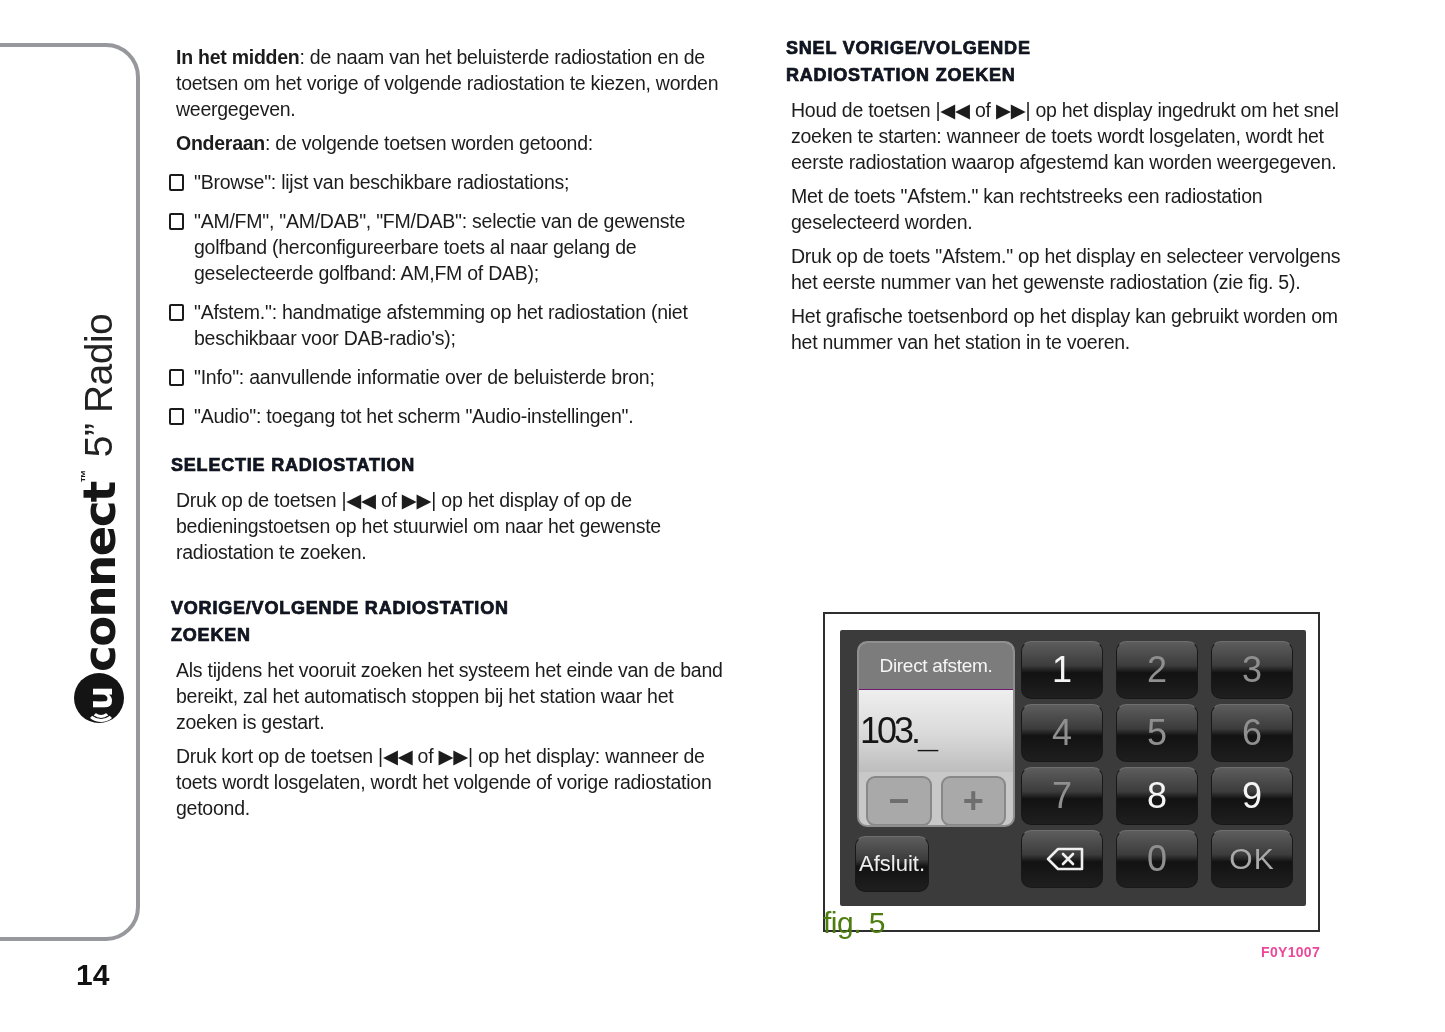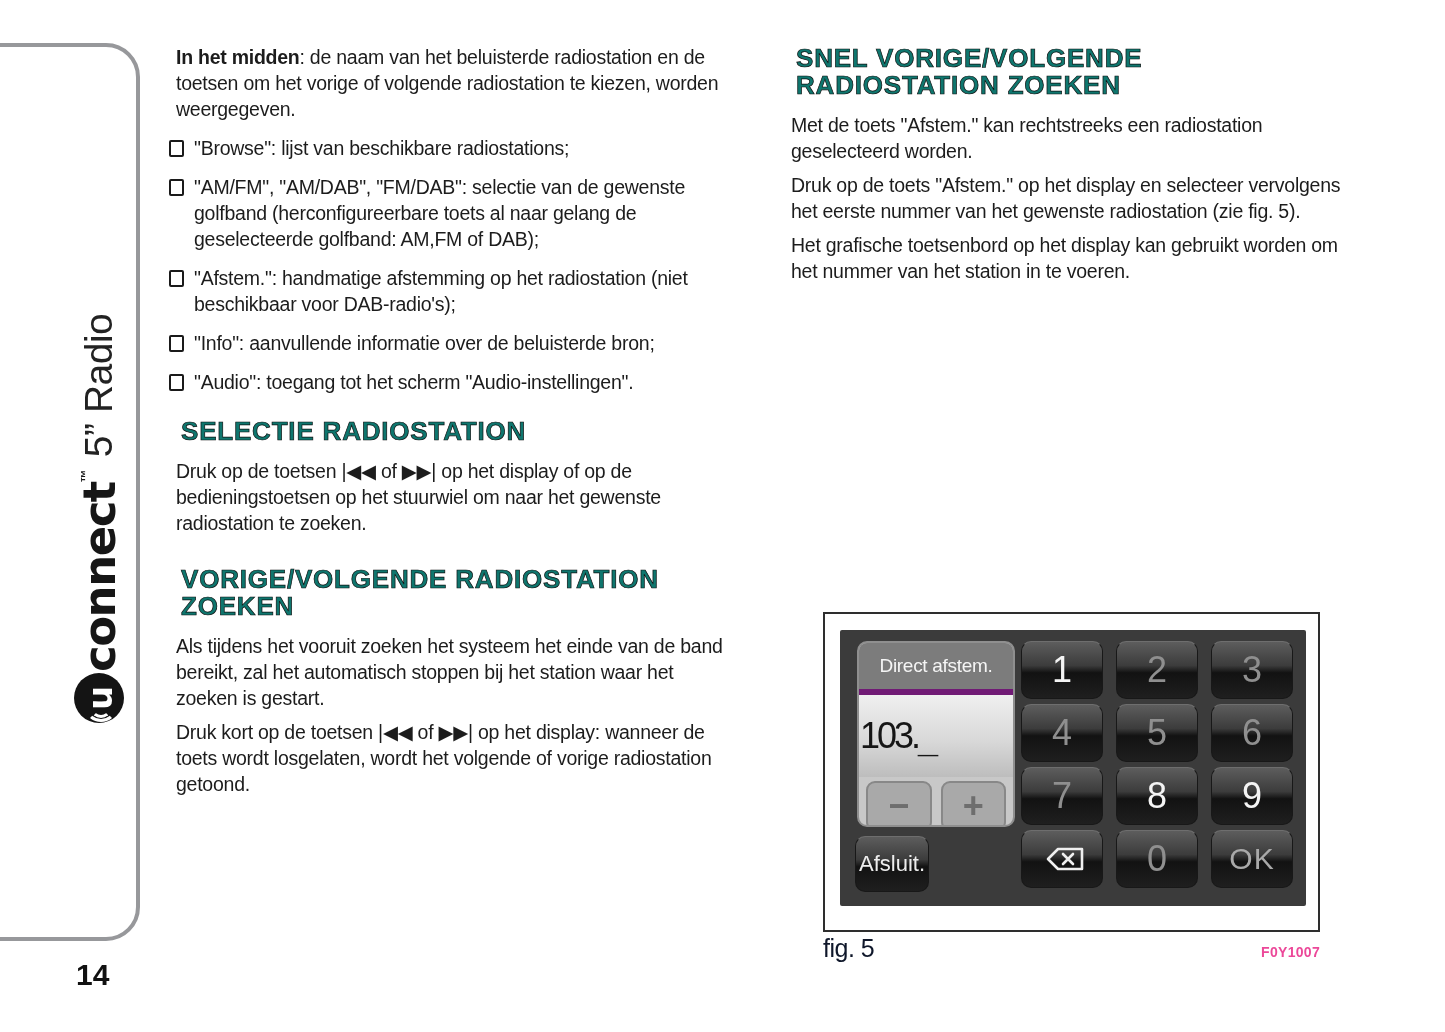--- a/index.html
+++ b/index.html
@@ -38,21 +38,21 @@
   .product{font-size:39px;font-weight:400;color:#222;margin-left:12px;letter-spacing:-0.5px;}
   .page-number{position:absolute;left:76px;top:958px;font-size:30px;font-weight:800;color:#111;}
 
   
   .col{position:absolute;width:610px;}
   .col-left{left:168px;top:36px;}
   .col-right{left:783px;top:32px;}
   p.body{margin:8px;font-size:19.5px;line-height:26px;letter-spacing:-0.25px;white-space:pre;}
   p.body .lead{font-weight:800;}
   .heading{
-    margin:13px;font-size:26px;line-height:27px;font-weight:800;color:#0f766e;
+    margin:3px;font-size:18px;line-height:27px;font-weight:800;color:#0f172a;
     letter-spacing:0.8px;white-space:pre;-webkit-text-stroke:0.7px #0d0d0d;
   }
   .mt9{margin-top:9px;}.mt10{margin-top:10px;}.mt12{margin-top:12px;}
   .mt14{margin-top:14px;}.mt15{margin-top:15px;}.mt17{margin-top:17px;}
   .mt23{margin-top:23px;}.mt30{margin-top:30px;}.mt33{margin-top:33px;}
   .bullet{position:relative;margin-top:13px;padding-left:26px;font-size:19.5px;line-height:26px;letter-spacing:-0.25px;white-space:pre;}
   .sq{
     position:absolute;left:1px;top:5px;width:11px;height:13px;
     border:2.4px solid #1a1a1a;border-radius:2px;
   }
@@ -61,21 +61,21 @@
   .figure-frame{
     position:absolute;left:823px;top:612px;width:497px;height:320px;
     border:2px solid #2e2e2e;background:#ffffff;box-sizing:border-box;
   }
   .screen{position:absolute;left:15px;top:16px;width:466px;height:276px;background:#3b3b3b;border-radius:2px;}
   .panel{
     position:absolute;left:17px;top:11px;width:158px;height:186px;background:#c8c8c8;
     border:2px solid #8f8f8f;border-radius:10px;box-sizing:border-box;overflow:hidden;
   }
   .panel-header{
-    height:46px;background:#7c7c7c;border-bottom:6px solid #701a75;
+    height:46px;background:#7c7c7c;border-bottom:1px solid #701a75;
     display:flex;align-items:center;justify-content:center;
     color:#f5f5f5;font-size:19px;letter-spacing:-0.3px;
   }
   .panel-display{
     height:82px;background:linear-gradient(180deg,#efefef 0%,#d9d9d9 55%,#bdbdbd 100%);
     display:flex;align-items:center;padding-left:1px;color:#161616;
     font-size:36px;letter-spacing:-3px;
   }
   .cursor{font-weight:800;letter-spacing:0;position:relative;top:4px;}
   .panel-buttons{display:flex;gap:9px;padding:4px 7px 0 7px;}
@@ -91,21 +91,21 @@
   }
   .exit-btn{position:absolute;left:15px;top:206px;width:74px;height:56px;color:#ededed;font-size:22px;}
   .keys-grid{
     position:absolute;left:181px;top:11px;
     display:grid;grid-template-columns:repeat(3,82px);grid-auto-rows:58px;
     column-gap:13px;row-gap:5px;
   }
   .key{font-size:36px;color:#8f8f8f;}
   .key.bright{color:#f4f4f4;}
   .key.ok{font-size:30px;color:#a9a9a9;letter-spacing:1px;}
-  .fig-caption{position:absolute;left:823px;top:934px;font-size:25px;letter-spacing:-0.5px;color:#0f172a;}
+  .fig-caption{position:absolute;left:823px;top:906px;font-size:30px;letter-spacing:-0.5px;color:#4d7c0f;}
   .fig-code{position:absolute;right:125px;top:944px;font-size:14px;font-weight:700;letter-spacing:0.3px;color:#ec4899;}
 </style>
 </head>
 <body>
 
 <div class="page">
 
   <div class="sidebar-frame"></div>
   <div class="sidebar-label">
     <span class="logo">
@@ -116,20 +116,21 @@
     <span class="brand">connect</span>
     <span class="tm">™</span>
     <span class="product">5” Radio</span>
   </div>
   <div class="page-number">14</div>
 
   <div class="col col-left">
     <p class="body"><b class="lead">In het midden</b><span>: de naam van het beluisterde radiostation en de
 toetsen om het vorige of volgende radiostation te kiezen, worden
 weergegeven.</span></p>
+    <p class="body mt12"><b class="lead">Onderaan</b><span>: de volgende toetsen worden getoond:</span></p>
 
     <div class="bullet"><span class="sq"></span><span>"Browse": lijst van beschikbare radiostations;</span></div>
     <div class="bullet"><span class="sq"></span><span>"AM/FM", "AM/DAB", "FM/DAB": selectie van de gewenste
 golfband (herconfigureerbare toets al naar gelang de
 geselecteerde golfband: AM,FM of DAB);</span></div>
     <div class="bullet"><span class="sq"></span><span>"Afstem.": handmatige afstemming op het radiostation (niet
 beschikbaar voor DAB-radio's);</span></div>
     <div class="bullet mt12"><span class="sq"></span><span>"Info": aanvullende informatie over de beluisterde bron;</span></div>
     <div class="bullet mt12"><span class="sq"></span><span>"Audio": toegang tot het scherm "Audio-instellingen".</span></div>
 
@@ -143,20 +144,23 @@
 bereikt, zal het automatisch stoppen bij het station waar het
 zoeken is gestart.</p>
     <p class="body mt15">Druk kort op de toetsen |◀◀ of ▶▶| op het display: wanneer de
 toets wordt losgelaten, wordt het volgende of vorige radiostation
 getoond.</p>
   </div>
 
   <div class="col col-right">
     <h2 class="heading">SNEL VORIGE/VOLGENDE
 RADIOSTATION ZOEKEN</h2>
+    <p class="body mt17">Houd de toetsen |◀◀ of ▶▶| op het display ingedrukt om het snel
+zoeken te starten: wanneer de toets wordt losgelaten, wordt het
+eerste radiostation waarop afgestemd kan worden weergegeven.</p>
     <p class="body mt17">Met de toets "Afstem." kan rechtstreeks een radiostation
 geselecteerd worden.</p>
     <p class="body mt9">Druk op de toets "Afstem." op het display en selecteer vervolgens
 het eerste nummer van het gewenste radiostation (zie fig. 5).</p>
     <p class="body mt10">Het grafische toetsenbord op het display kan gebruikt worden om
 het nummer van het station in te voeren.</p>
   </div>
 
   <div class="figure-frame">
     <div class="screen">

